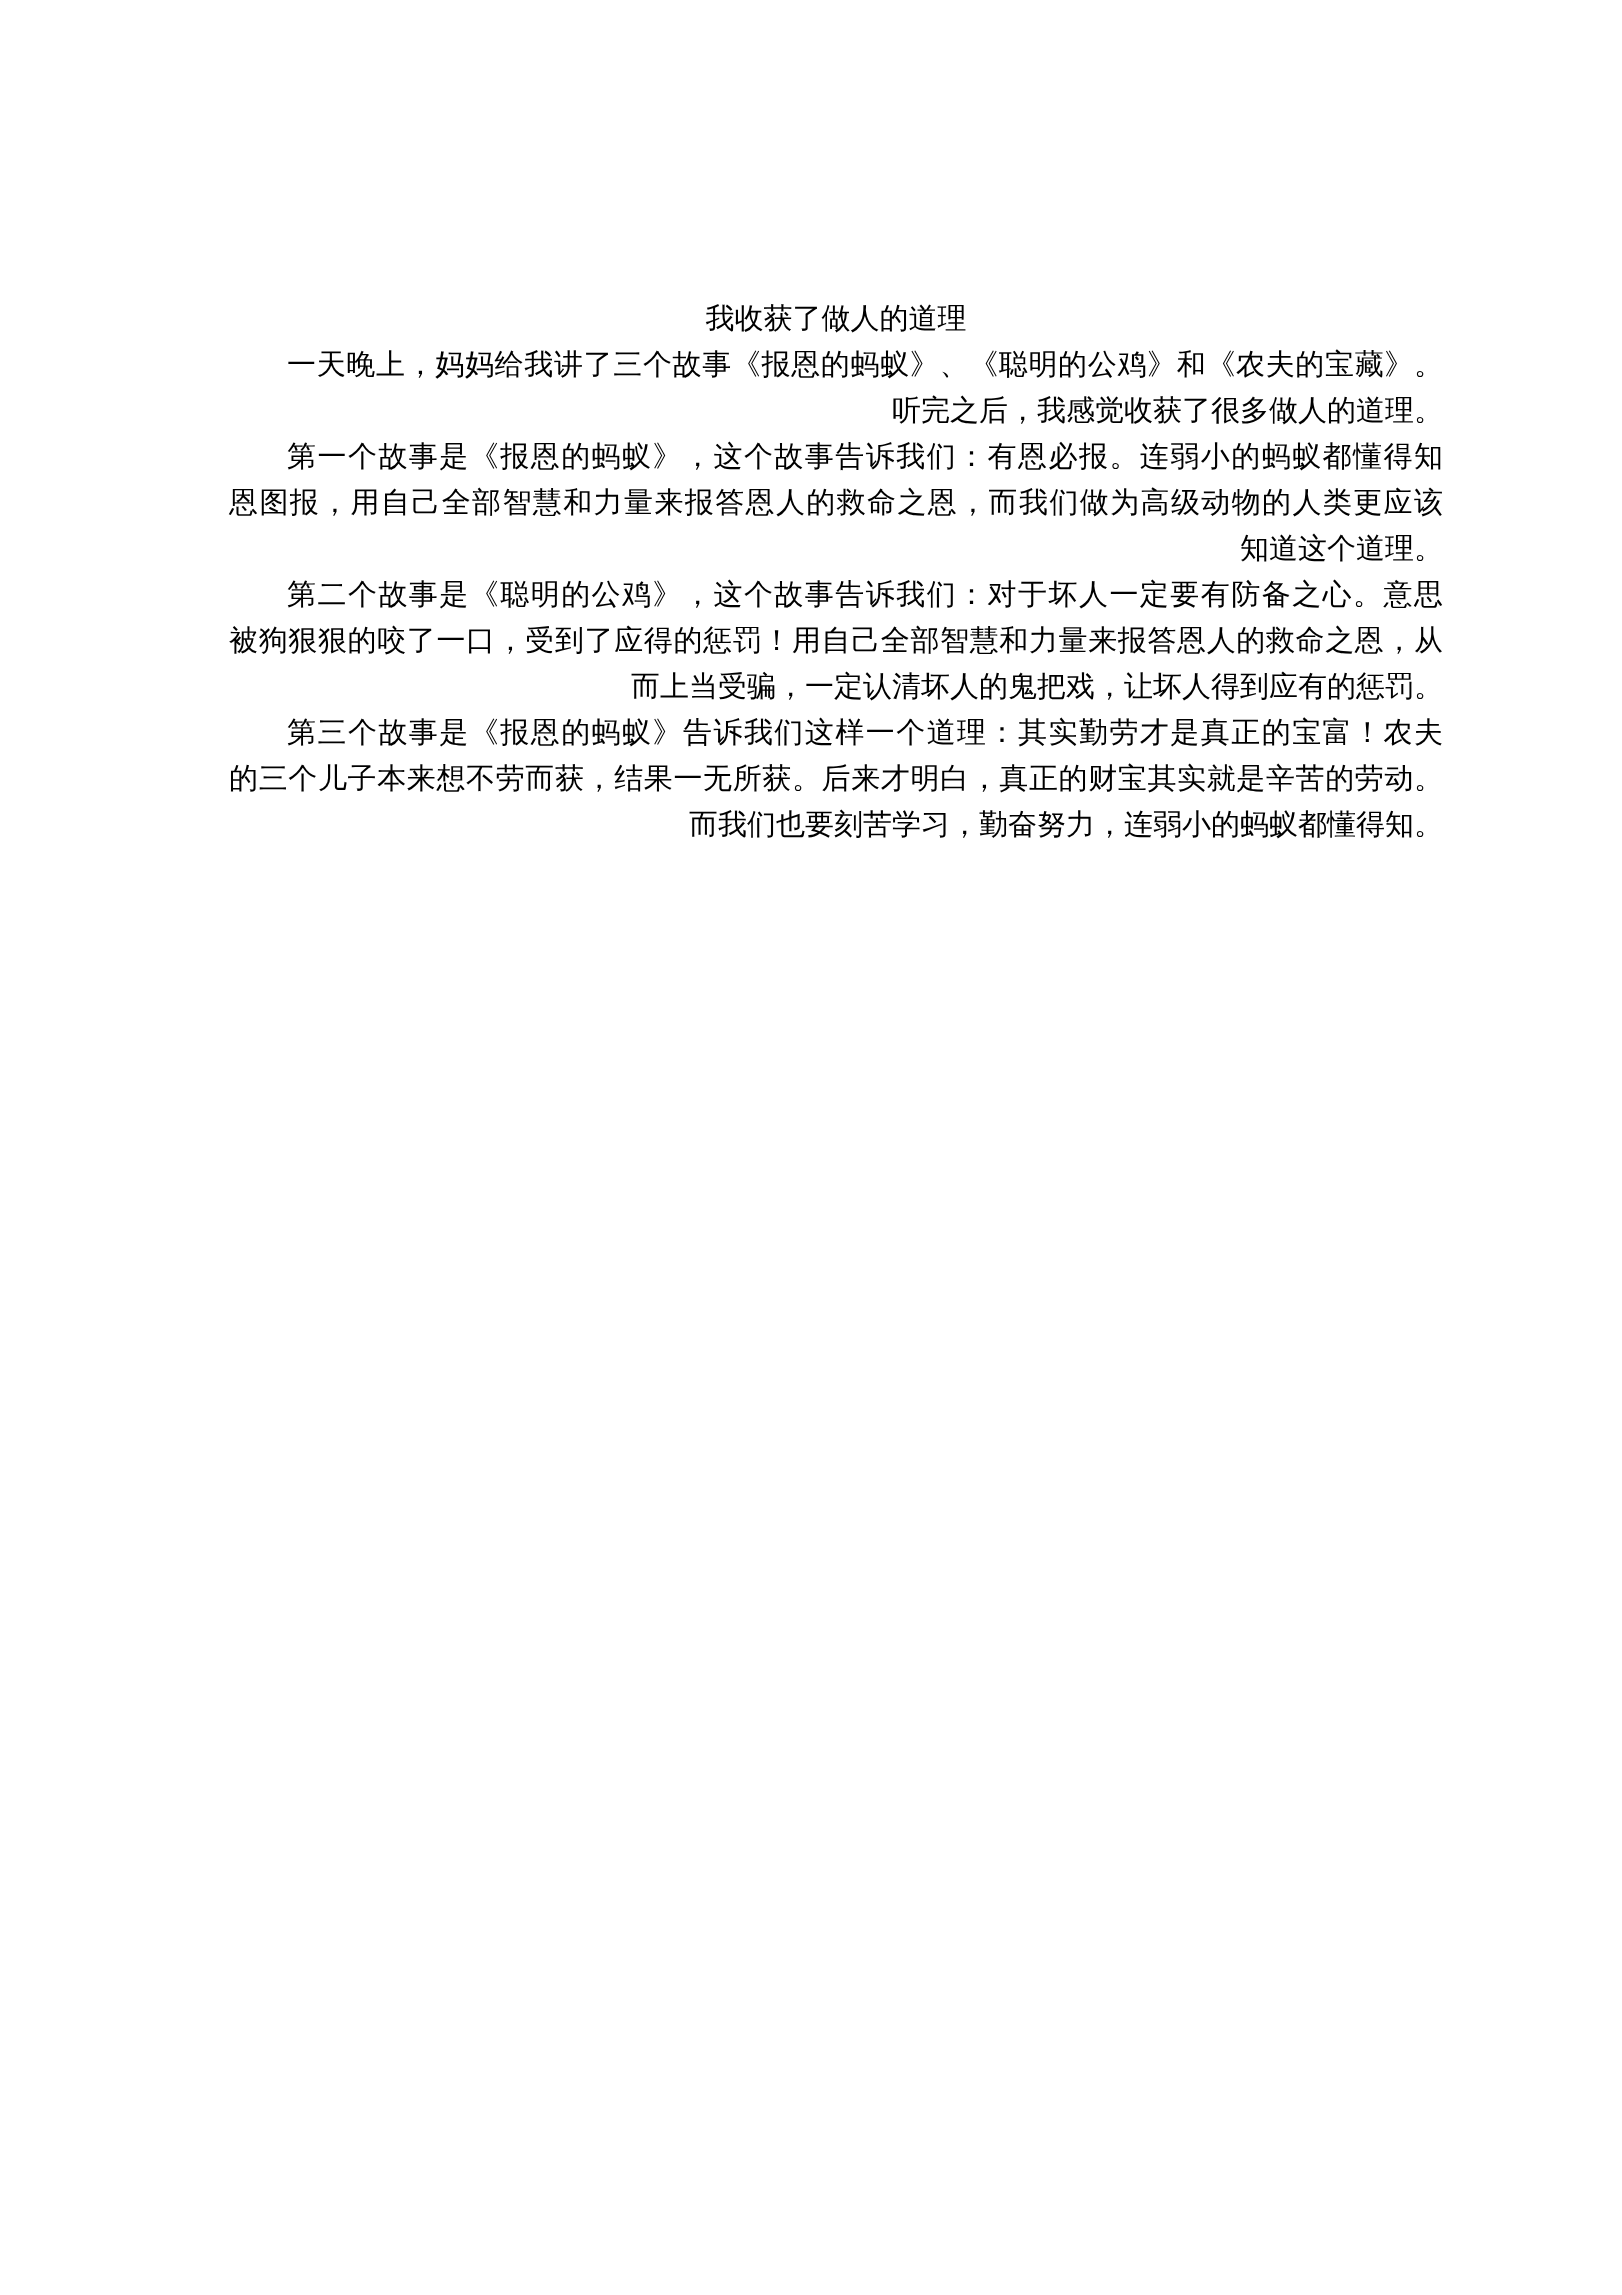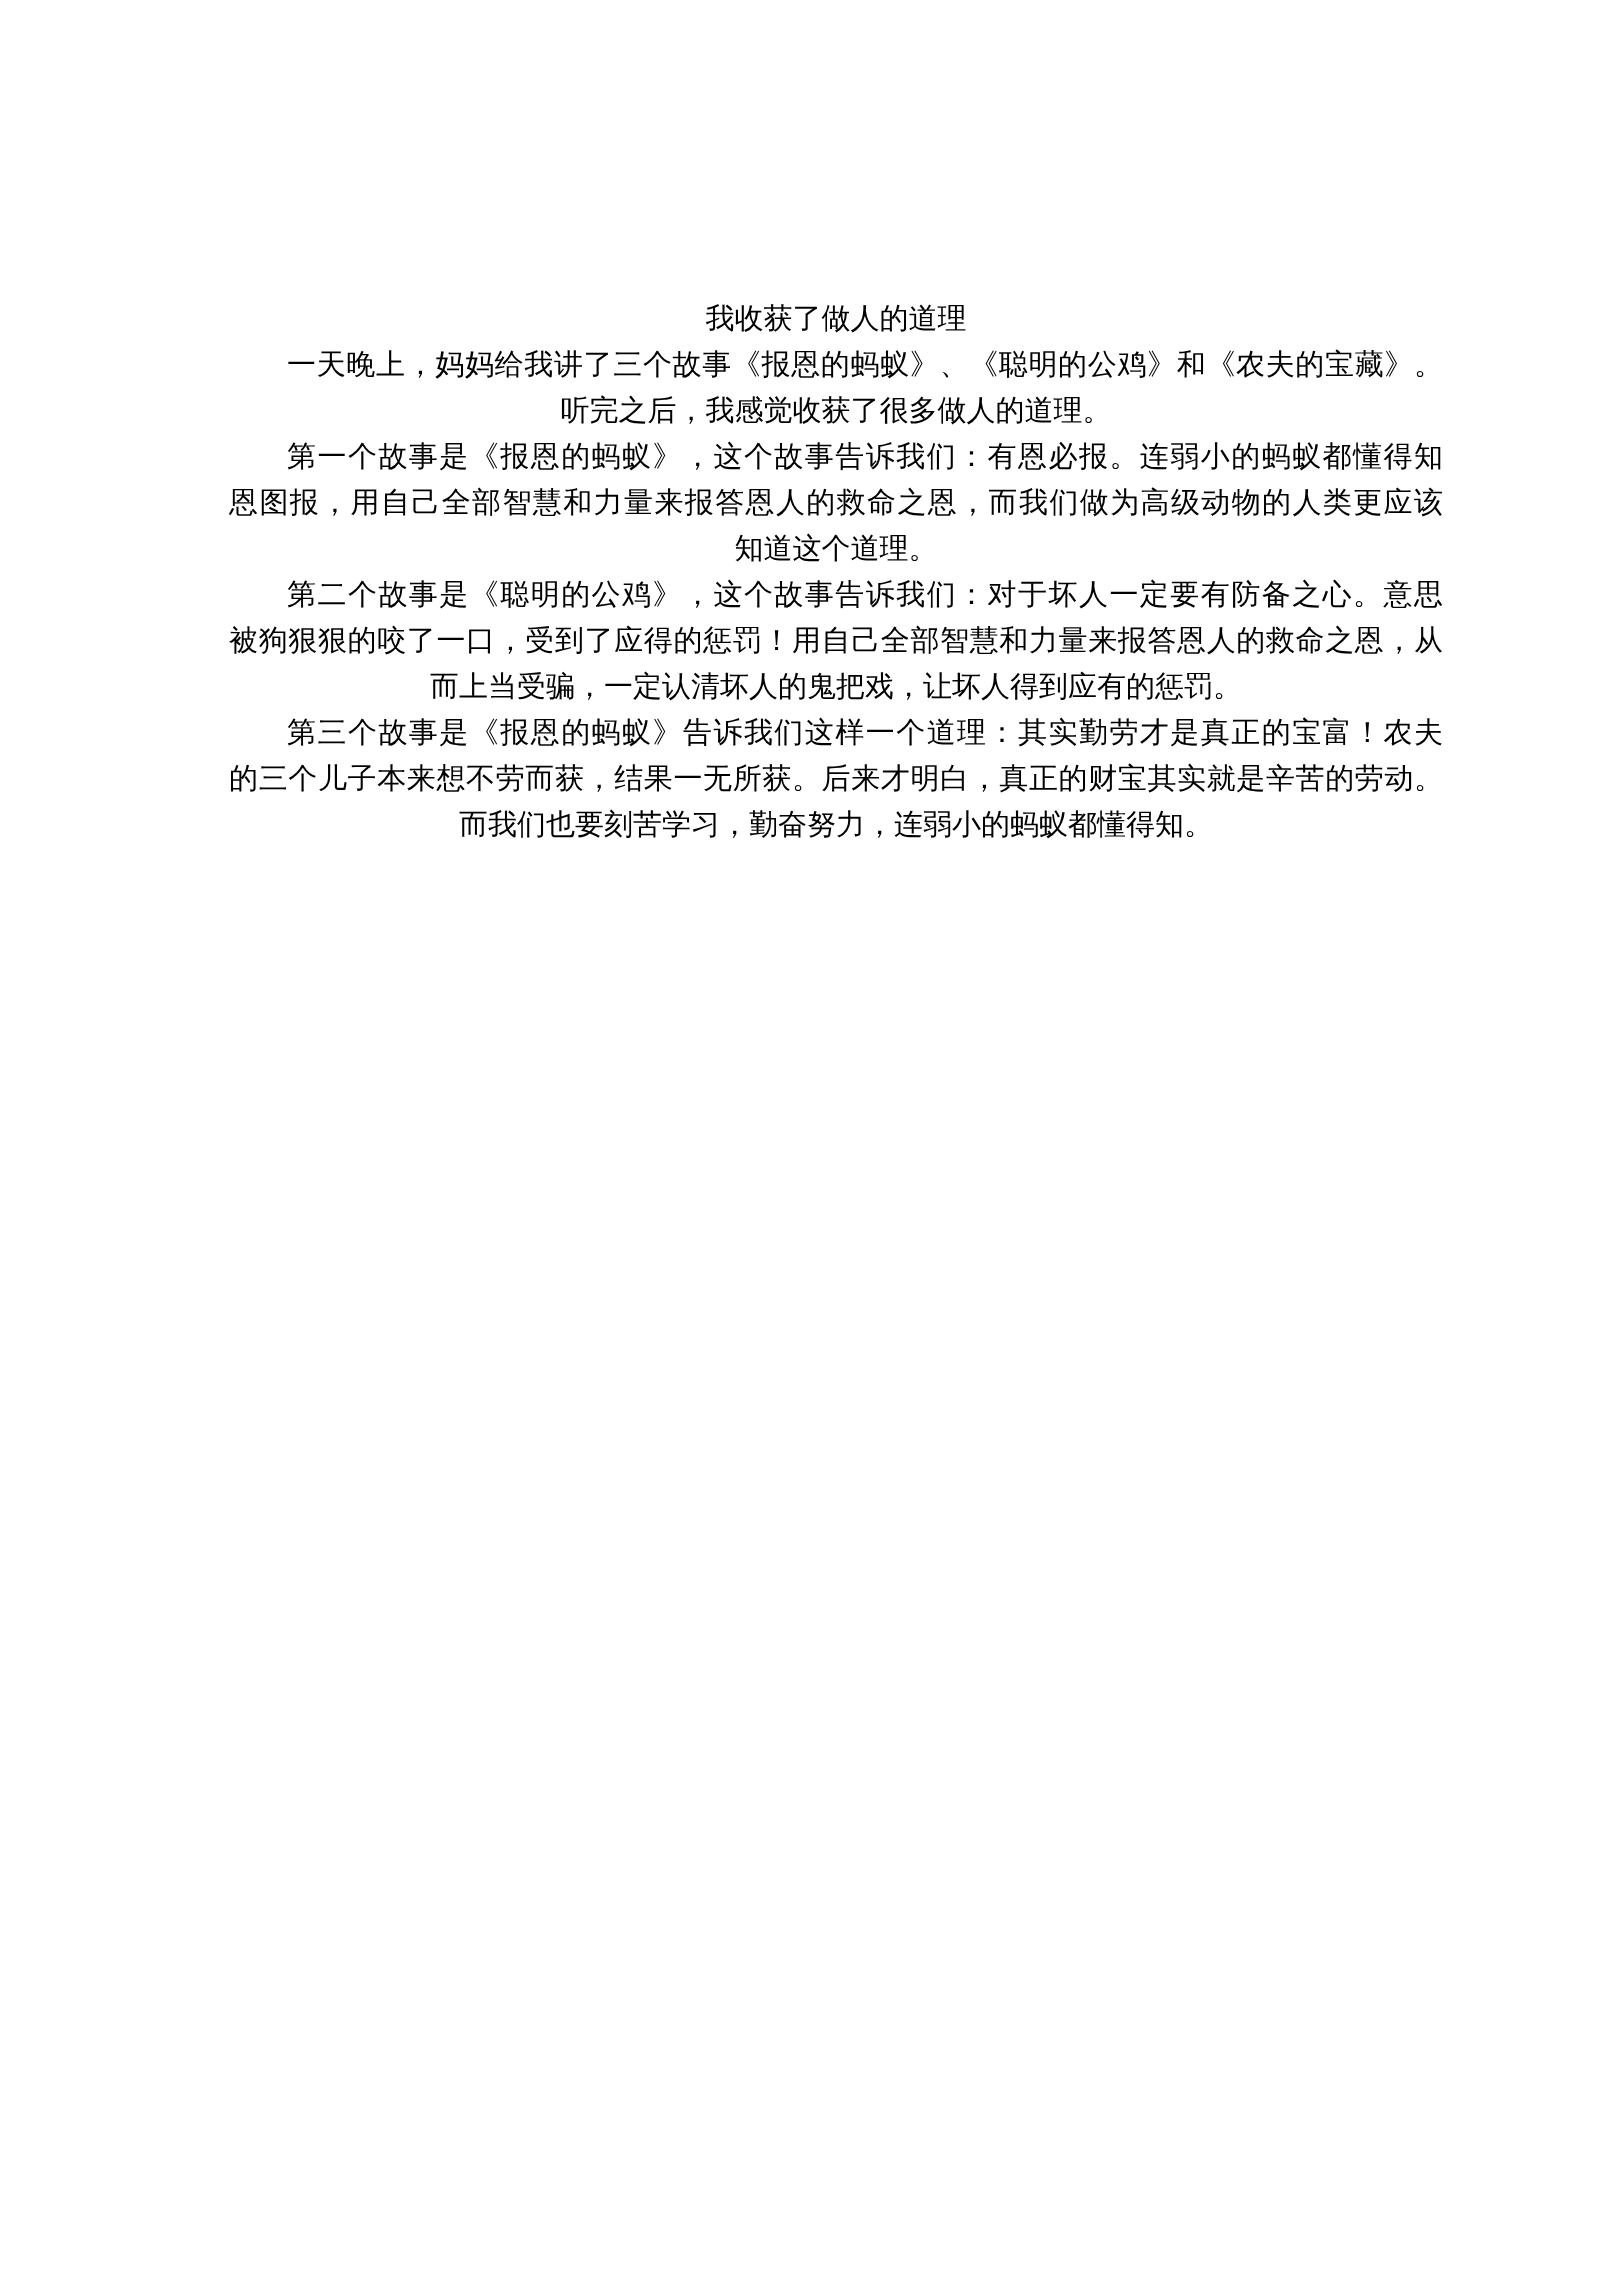--- a/index.html
+++ b/index.html
@@ -24,21 +24,21 @@
     font-size: 29px;
     line-height: 46px;
     letter-spacing: 0;
     margin-left: 12px;
   }
   .title-line {
     text-align: center;
     white-space: pre;
   }
   .line {
-    text-align: center;
+    text-align: right;
   }
   .line.justify {
     text-align: justify;
     text-align-last: justify;
   }
   .line.indent {
     text-indent: 2em;
   }
 </style>
 </head>

